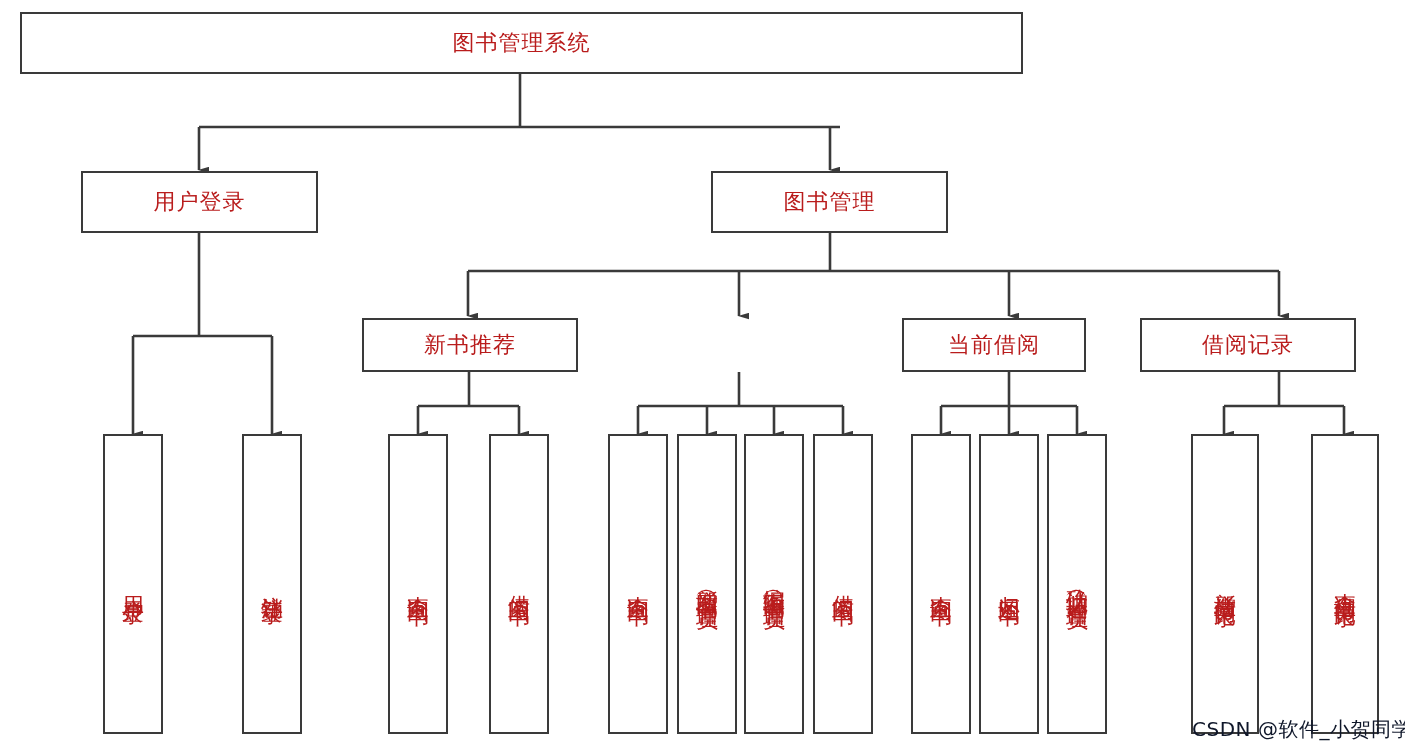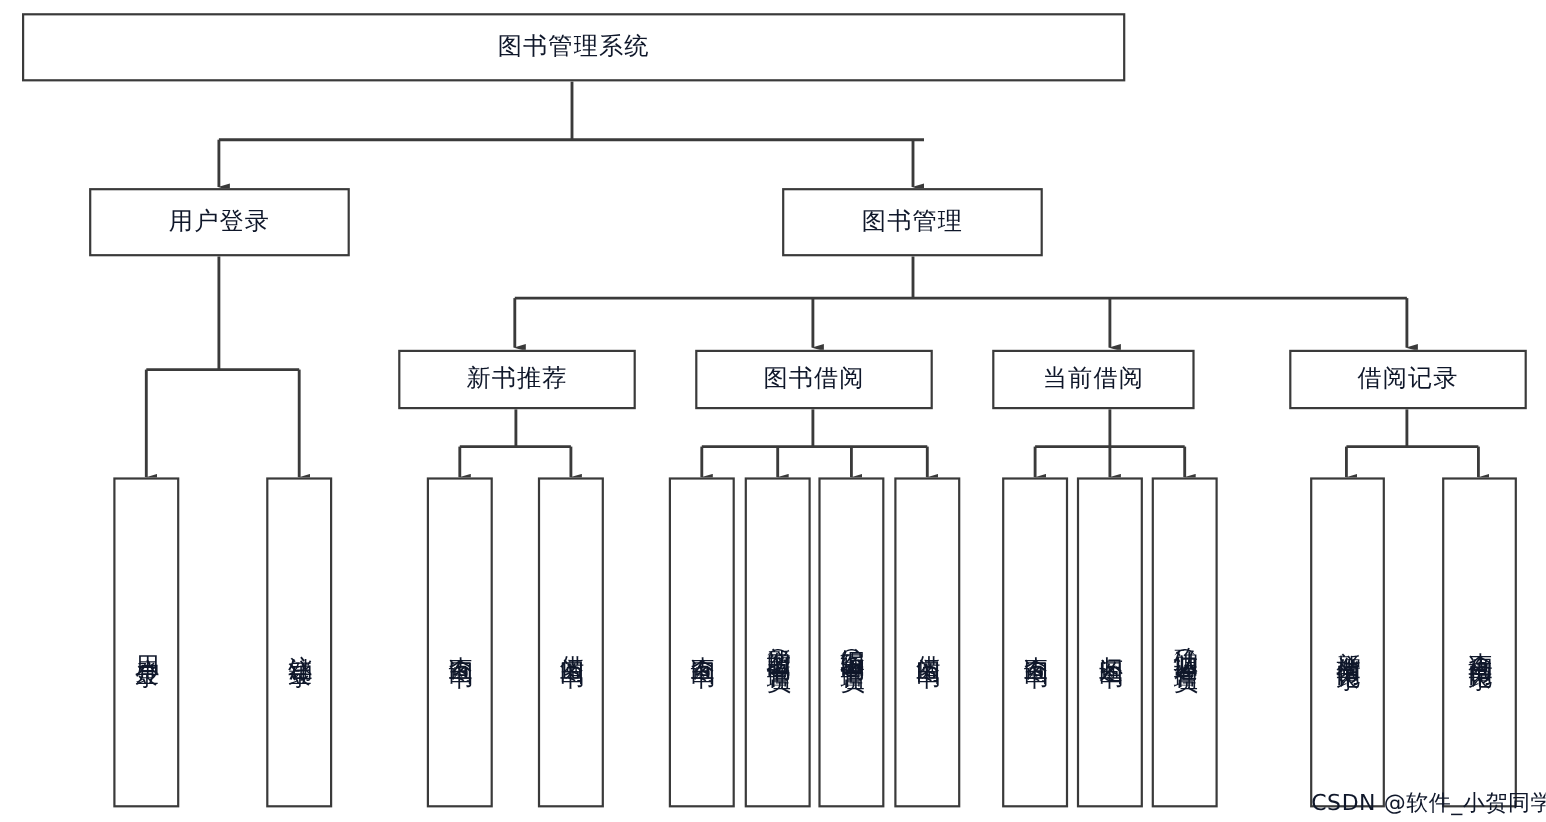--- a/index.html
+++ b/index.html
@@ -7,21 +7,21 @@
     font-family:"DejaVu Sans","Liberation Sans",sans-serif;
     width:1405px;height:747px;position:relative;overflow:hidden;
     -webkit-font-smoothing:antialiased;
   }
   #stage{position:absolute;left:0;top:0;width:1405px;height:747px;}
   svg#wires{position:absolute;left:0;top:0;width:1405px;height:747px;pointer-events:none;}
   .node{
     position:absolute;box-sizing:border-box;
     border:2.5px solid #3a3a3a;background:#ffffff;
     display:flex;align-items:center;justify-content:center;
-    color:#0f172a;
+    color:#b91c1c;
   }
   .node.h{font-size:22px;letter-spacing:1px;line-height:1;}
   .node.v{
     writing-mode:vertical-rl;text-orientation:upright;
     font-size:22px;line-height:1.18;letter-spacing:3px;
     padding:6px 0;text-align:center;
   }
   .node.v .vt{display:block;}
   .root{font-size:23px;}
   .watermark{
@@ -93,27 +93,24 @@
   <div class="node h" style="left:81px;top:171px;width:237px;height:62px;">
     <span>用户登录</span>
   </div>
   <div class="node h" style="left:362px;top:318px;width:216px;height:54px;">
     <span>新书推荐</span>
   </div>
 
   <div class="node h" style="left:711px;top:171px;width:237px;height:62px;">
     <span>图书管理</span>
   </div>
-  <div class="node h" style="left:632px;top:318px;width:216px;height:54px;">
-    <span>图书借阅</span>
-  </div>
   <div class="node h" style="left:902px;top:318px;width:184px;height:54px;">
     <span>当前借阅</span>
   </div>
-  <div class="node h" style="left:1172px;top:318px;width:216px;height:54px;align-items:center;">
+  <div class="node h" style="left:1140px;top:318px;width:216px;height:54px;align-items:center;">
     <span>借阅记录</span>
   </div>
 
   <div class="node v" style="left:103px;top:434px;width:60px;height:300px;">
     <span class="vt">用户登录</span>
   </div>
   <div class="node v" style="left:242px;top:434px;width:60px;height:300px;">
     <span class="vt">注销登录</span>
   </div>
 

